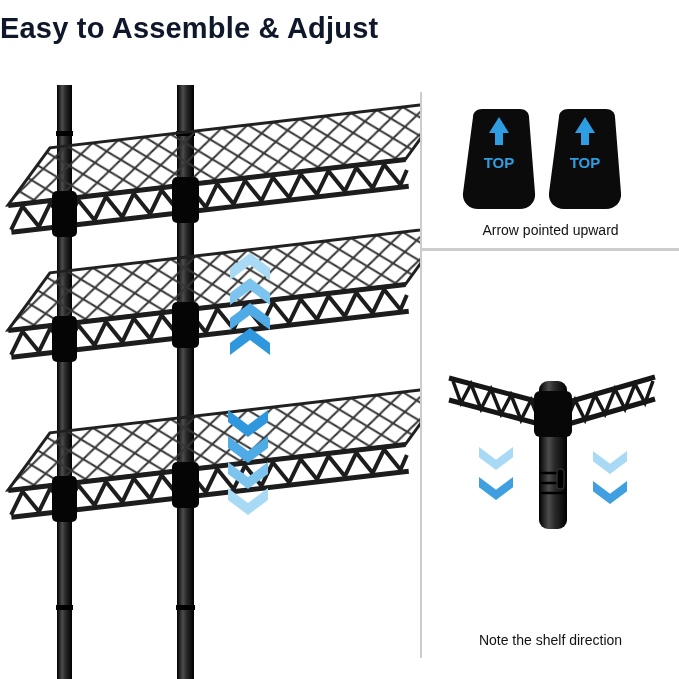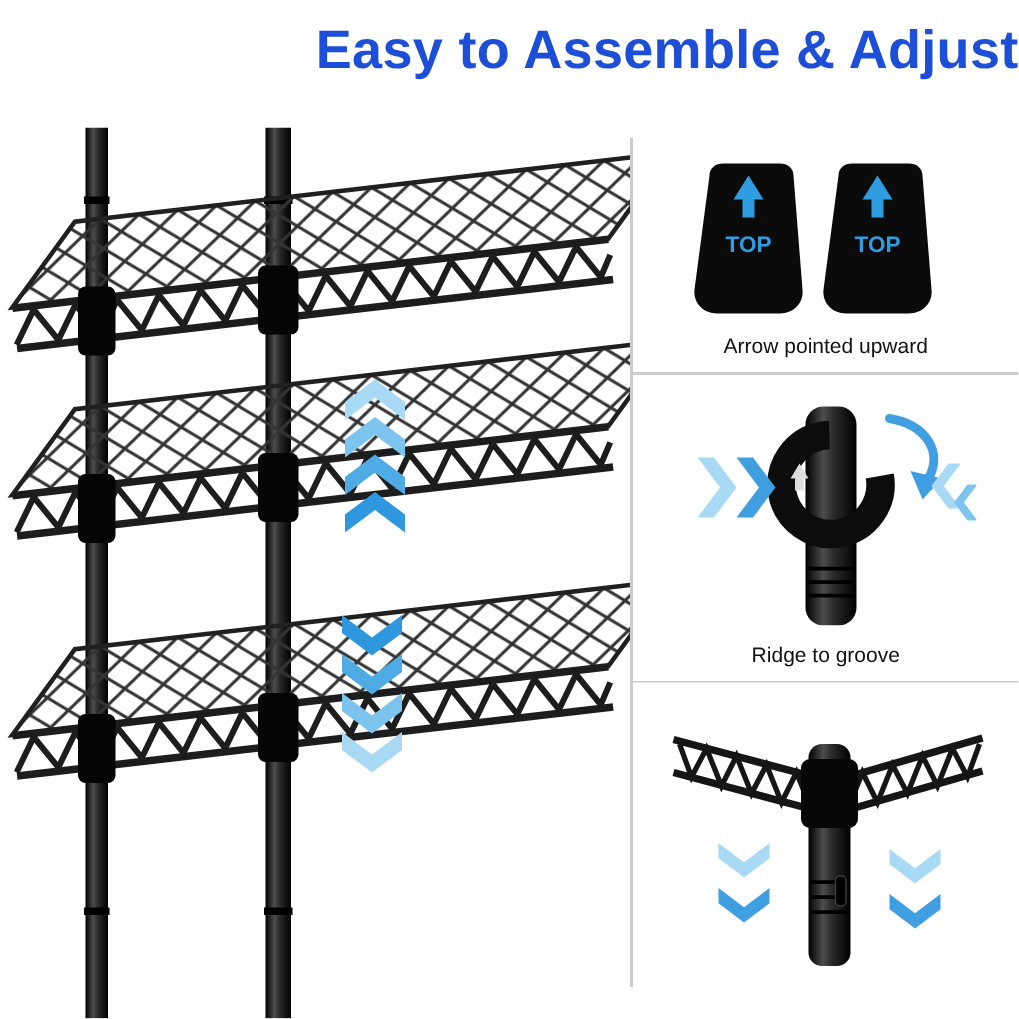--- a/index.html
+++ b/index.html
@@ -1,22 +1,22 @@
 <!DOCTYPE html>
 <html><head>
 <meta charset="utf-8">
 <style>
   html,body{margin:0;padding:0;}
   body{
     width:679px;height:679px;background:#ffffff;position:relative;overflow:hidden;
     font-family:"Liberation Sans",sans-serif;
   }
   .page-title{
-    position:absolute;top:12px;left:0;width:100%;text-align:right;
-    font-size:36px;font-weight:800;color:#1d4ed8;letter-spacing:.2px;margin:0;
+    position:absolute;top:12px;left:0;width:100%;text-align:left;
+    font-size:29px;font-weight:800;color:#0f172a;letter-spacing:.2px;margin:0;
   }
   .shelf-svg{position:absolute;left:0;top:85px;}
   .vdivider{position:absolute;left:420px;top:92px;width:1.5px;height:566px;background:#cccccc;}
   .right-col{position:absolute;left:422px;top:90px;width:257px;height:568px;display:flex;flex-direction:column;}
   .panel{display:flex;flex-direction:column;align-items:center;justify-content:space-between;padding-top:6px;}
   .panel-1{height:152px;}
   .panel-2{height:198px;}
   .panel-3{flex:1;}
   .hdivider{width:100%;height:1.5px;background:#cccccc;}
   .icon-wrap{flex:1;display:flex;align-items:center;justify-content:center;width:100%;}
@@ -105,44 +105,20 @@
         </g>
         <text x="43" y="65" text-anchor="middle" font-size="15" font-weight="bold" fill="#2f9de2">TOP</text>
         <text x="129" y="65" text-anchor="middle" font-size="15" font-weight="bold" fill="#2f9de2">TOP</text>
       </svg>
     </div>
     <p class="caption">Arrow pointed upward</p>
   </section>
 
   <div class="hdivider"></div>
 
-  <section class="panel panel-2">
-    <div class="icon-wrap">
-      <svg width="200" height="150" viewBox="0 0 200 150">
-        <rect x="86" y="4" width="34" height="146" rx="12" fill="url(#poleGrad)"></rect>
-        <path d="M88 112 H118 M88 121 H118 M88 130 H118" stroke="#000" stroke-width="2.5"></path>
-        <circle cx="103" cy="56" r="33" fill="none" stroke="#0c0c0c" stroke-width="19" stroke-dasharray="160 48" transform="rotate(-10 103 56)"></circle>
-        <path d="M82 42 L76 52 L88 52 Z" fill="#dddddd"></path>
-        <rect x="79" y="52" width="6" height="8" fill="#dddddd"></rect>
-        <g>
-          <use href="#chev-right" transform="translate(14,38)" fill="#a8daf5"></use>
-          <use href="#chev-right" transform="translate(40,38)" fill="#3f9fe0"></use>
-        </g>
-        <g>
-          <path d="M142 12 C166 16 178 34 168 52" stroke="#3f9fe0" stroke-width="6" fill="none" stroke-linecap="round"></path>
-          <polygon points="164,66 156,47 177,52" fill="#3f9fe0"></polygon>
-        </g>
-        <g>
-          <use href="#chev-left" transform="translate(170,42) scale(0.75)" fill="#a8daf5"></use>
-          <use href="#chev-left" transform="translate(185,56) scale(0.6)" fill="#7cc3ee"></use>
-        </g>
-      </svg>
-    </div>
-    <p class="caption">Ridge to groove</p>
-  </section>
 
   <div class="hdivider"></div>
 
   <section class="panel panel-3">
     <div class="icon-wrap">
       <svg width="212" height="168" viewBox="0 0 212 168">
         <rect x="94" y="20" width="28" height="148" rx="9" fill="url(#poleGrad)"></rect>
         <g stroke="#161616" fill="none">
           <path d="M98 42 L4 17" stroke-width="5"></path>
           <path d="M98 64 L4 39" stroke-width="5"></path>
@@ -157,15 +133,16 @@
         <path d="M96 112 H120 M96 122 H120 M96 132 H120" stroke="#000" stroke-width="2.5"></path>
         <rect x="112" y="108" width="7" height="20" rx="3" fill="#000" stroke="#3a3a3a"></rect>
         <g>
           <use href="#chev-down" transform="translate(34,86) scale(0.85)" fill="#a8daf5"></use>
           <use href="#chev-down" transform="translate(34,116) scale(0.85)" fill="#3f9fe0"></use>
           <use href="#chev-down" transform="translate(148,90) scale(0.85)" fill="#a8daf5"></use>
           <use href="#chev-down" transform="translate(148,120) scale(0.85)" fill="#3f9fe0"></use>
         </g>
       </svg>
     </div>
+    <p class="caption">Note the shelf direction</p>
   </section>
 
 </div>
 
 </body></html>

